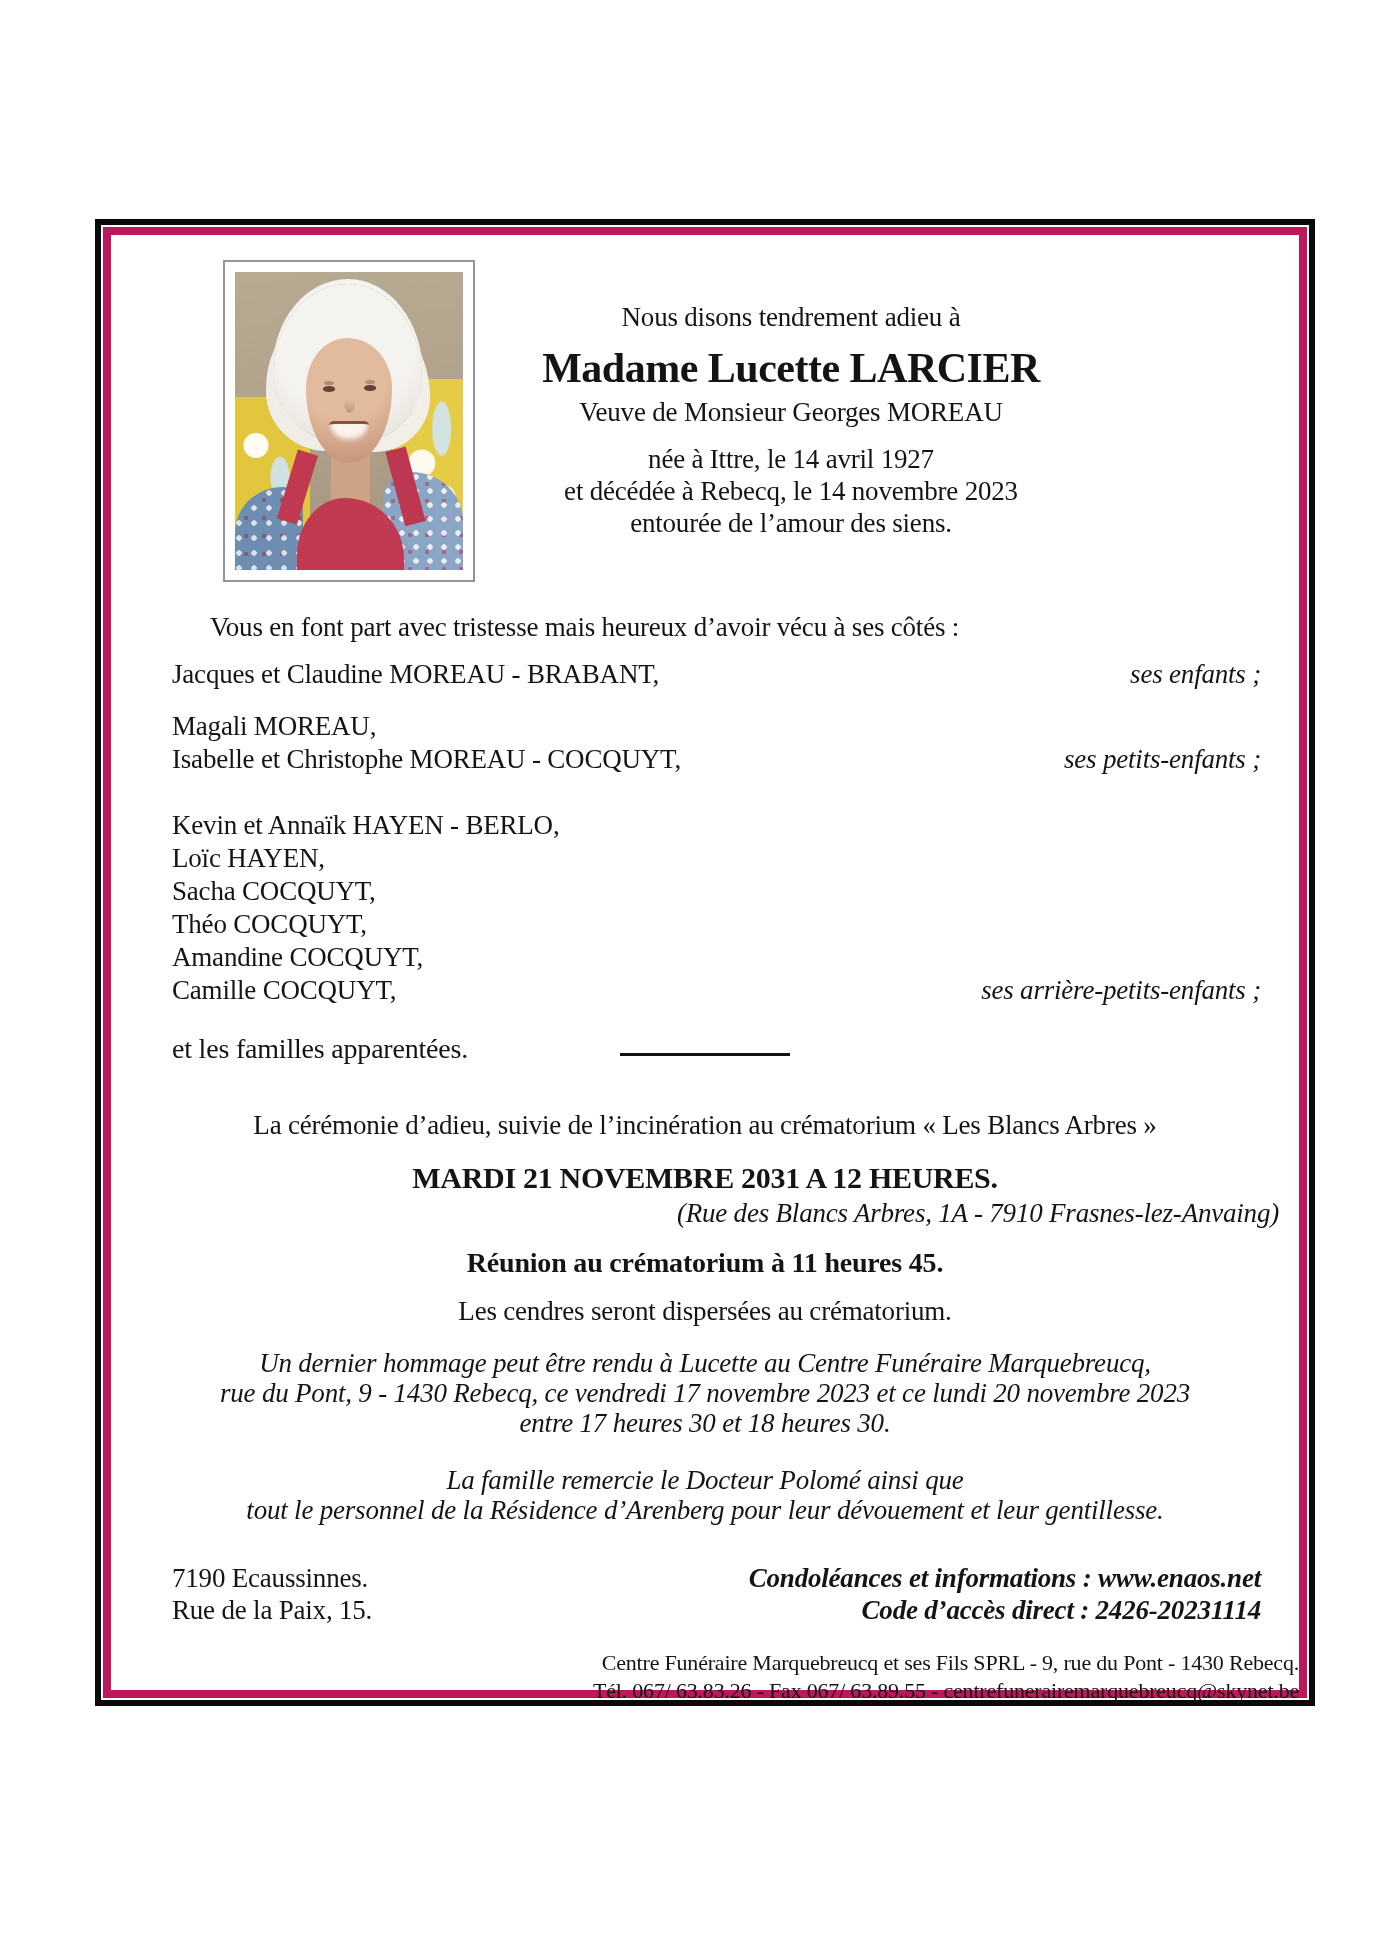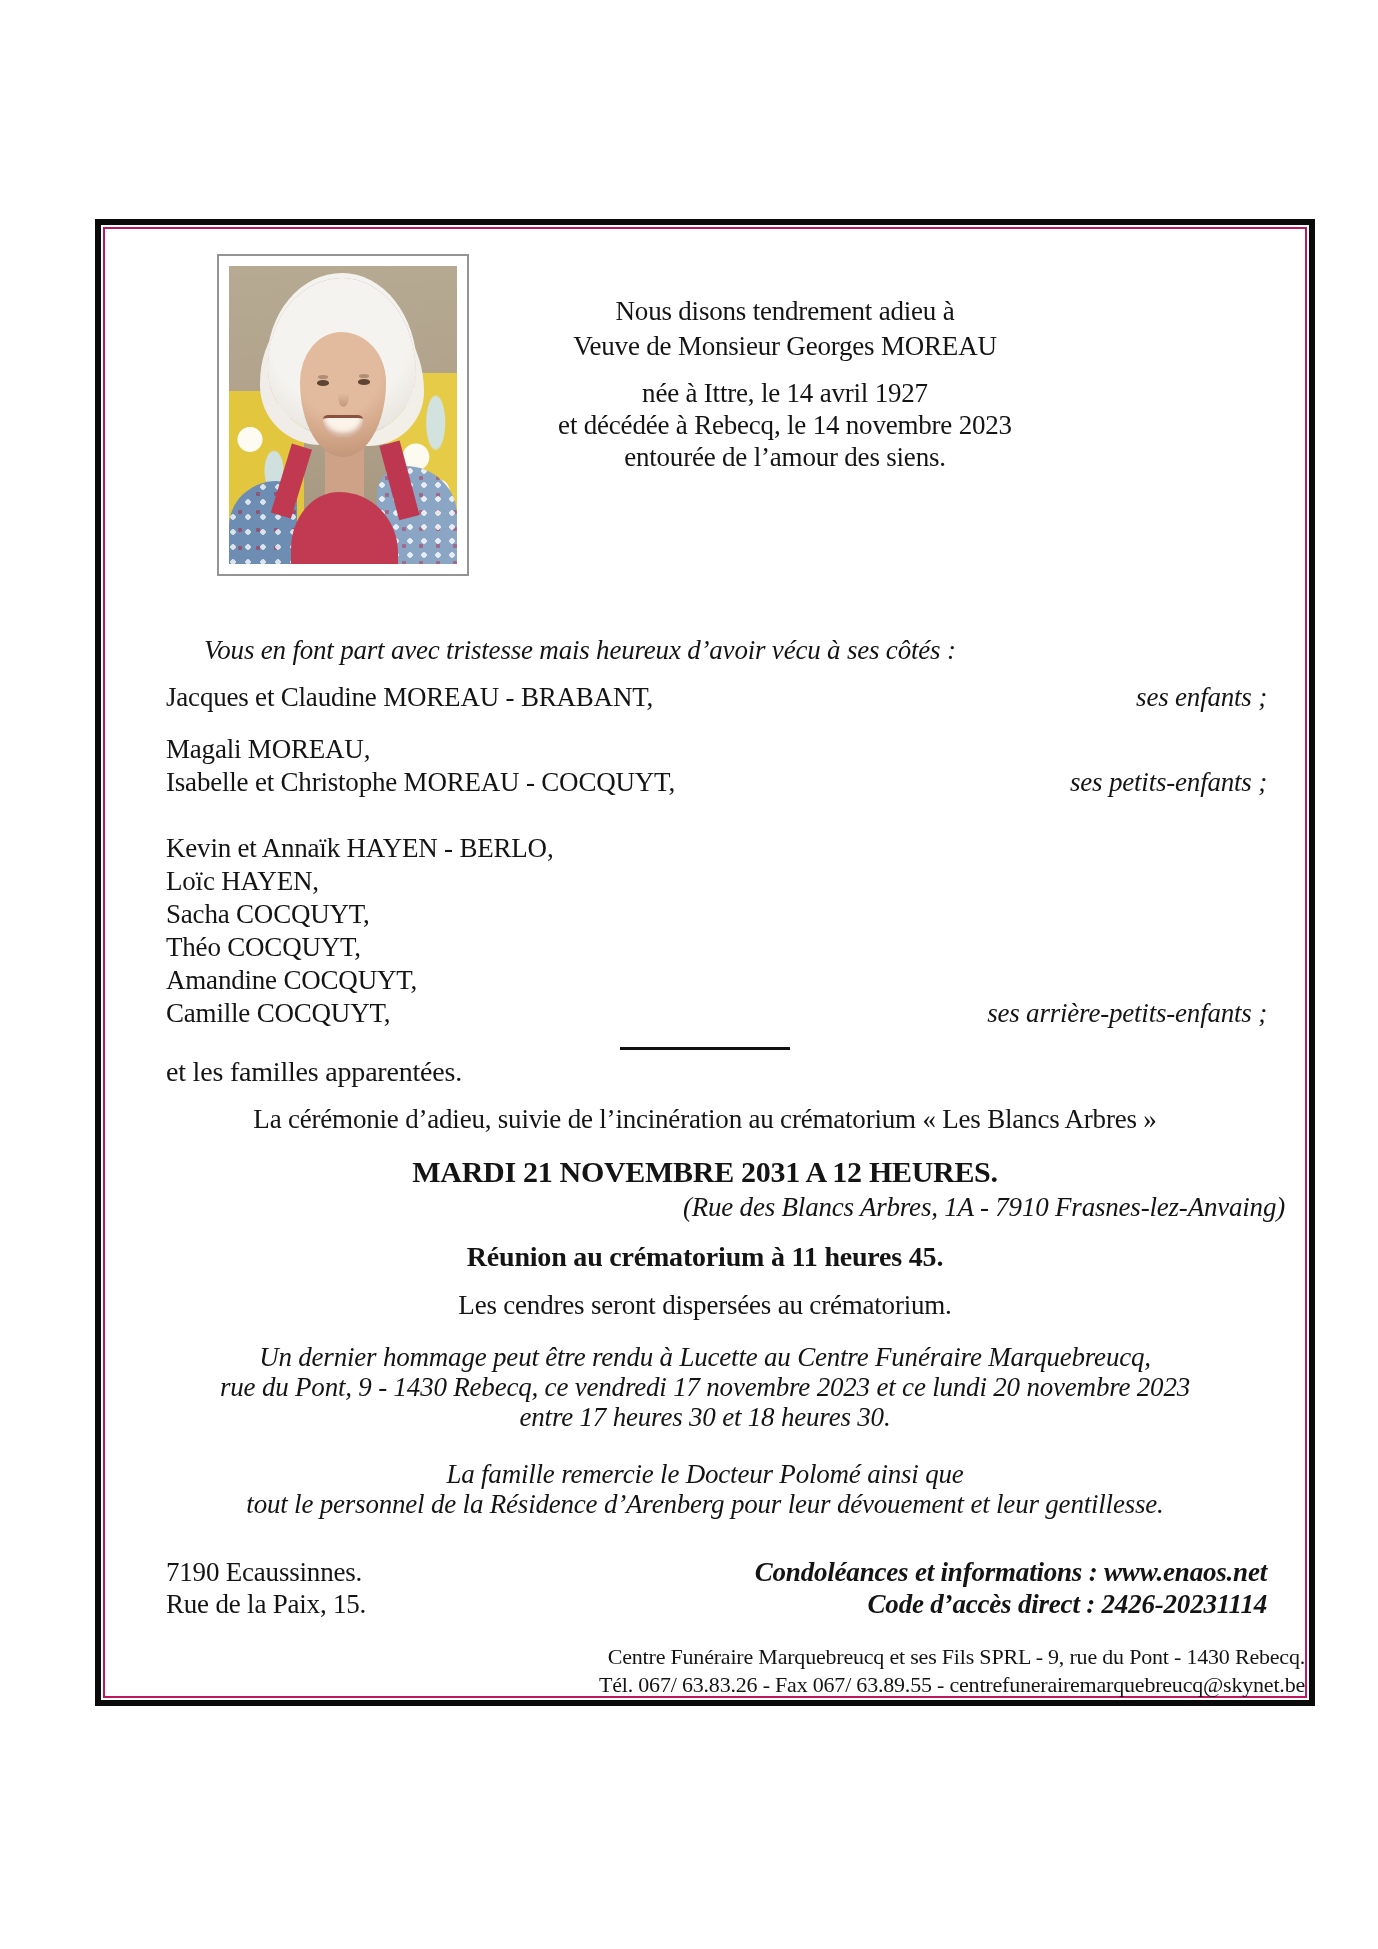--- a/index.html
+++ b/index.html
@@ -6,21 +6,21 @@
   body{
     width:1378px;height:1949px;background:#ffffff;position:relative;
     font-family:"Liberation Serif","DejaVu Serif",serif;color:#141414;
     -webkit-font-smoothing:antialiased;
   }
   .card{
     position:absolute;left:95px;top:219px;width:1220px;height:1487px;
     border:6px solid #0a0a0a;box-sizing:border-box;background:#fff;
   }
   .card-inner{
-    position:absolute;inset:2px;border:2px solid #be185d;
+    position:absolute;inset:2px;border:8px solid #be185d;
   }
   .content{position:absolute;inset:0;font-size:27px;letter-spacing:-0.2px;}
 
   
   .photo-frame{
     position:absolute;left:112px;top:25px;width:252px;height:322px;
     border:2px solid #949494;background:#fff;box-sizing:border-box;padding:10px;
   }
   .photo{position:relative;width:100%;height:100%;overflow:hidden;
     background:linear-gradient(175deg,#b7aa93 0%,#b0a28b 45%,#a2937d 100%);}
@@ -76,21 +76,21 @@
 
   
   .hdr{position:absolute;left:350px;top:66px;width:660px;text-align:center;}
   .farewell{line-height:33px;}
   .deceased{font-weight:bold;font-size:42px;line-height:52px;margin-top:8px;letter-spacing:-0.5px;}
   .widow{line-height:33px;margin-top:2px;}
   .birth{line-height:32px;margin-top:14px;}
   .bd{line-height:32px;}
 
   .family{position:absolute;left:61px;right:38px;top:376px;}
-  .intro{font-style:italic;padding-left:38px;line-height:33px;margin-top:29px;}
+  .intro{padding-left:38px;line-height:33px;}
   .frow{display:flex;justify-content:space-between;line-height:33px;}
   .rel{font-style:italic;white-space:nowrap;}
   .mt14{margin-top:14px;} .mt19{margin-top:19px;} .mt17{margin-top:33px;} .mt25{margin-top:25px;}
   .closing{line-height:33px;font-size:28px;}
 
   .divider{position:absolute;top:818px;left:50%;width:170px;margin-left:-85px;
     border-top:3px solid #111;}
 
   .ceremony{position:absolute;left:20px;right:20px;top:874px;text-align:center;}
   .cl{line-height:33px;}
@@ -133,20 +133,21 @@
             <div class="eye l"></div>
             <div class="eye r"></div>
             <div class="nose"></div>
             <div class="mouth"></div>
           </div>
         </div>
       </div>
 
       <div class="hdr">
         <div class="farewell">Nous disons tendrement adieu à</div>
+        <div class="deceased">Madame Lucette LARCIER</div>
         <div class="widow">Veuve de Monsieur Georges MOREAU</div>
         <div class="birth">née à Ittre, le 14 avril 1927</div>
         <div class="bd">et décédée à Rebecq, le 14 novembre 2023</div>
         <div class="bd">entourée de l’amour des siens.</div>
       </div>
 
       <div class="family">
         <div class="intro">Vous en font part avec tristesse mais heureux d’avoir vécu à ses côtés :</div>
 
         <div class="frow mt14">

